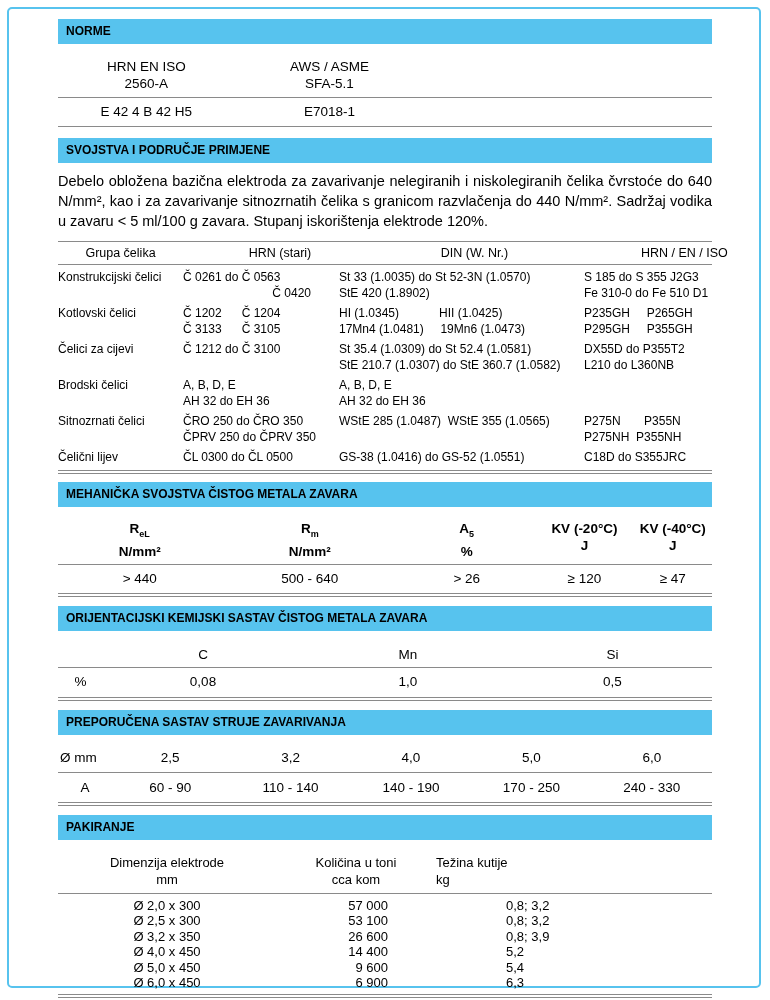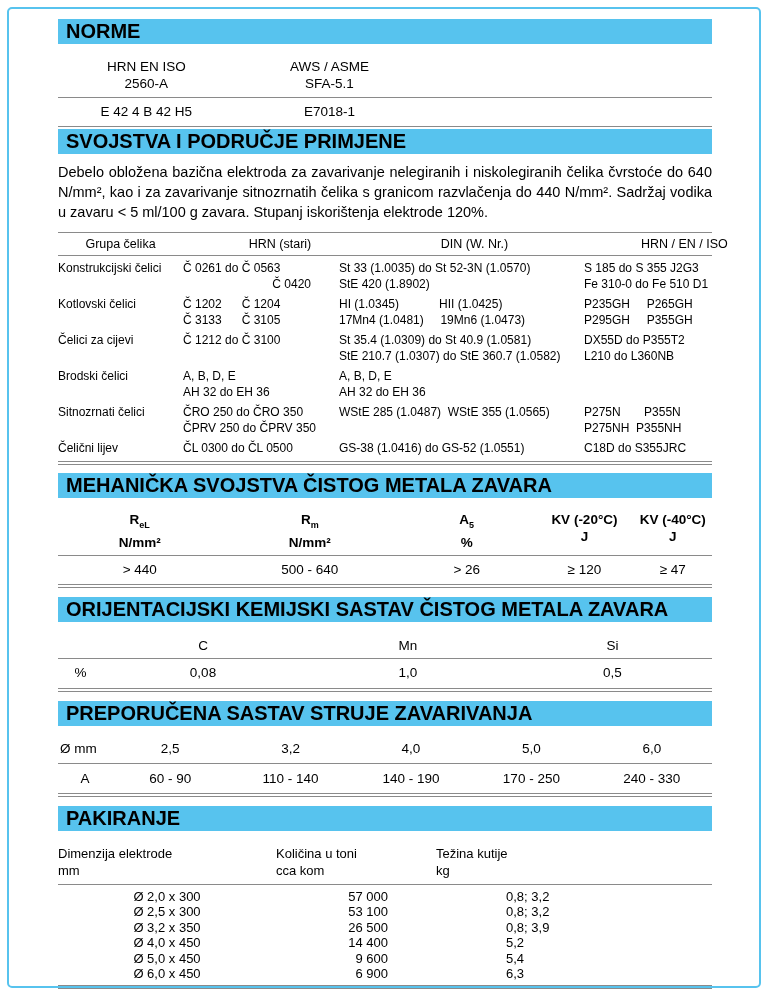--- a/index.html
+++ b/index.html
@@ -10,28 +10,28 @@
     font-family:"Liberation Sans", sans-serif; color:#000;
     -webkit-font-smoothing:antialiased;
   }
   .frame {
     position:absolute; left:7px; top:7px; width:754px; height:981px;
     border:2px solid var(--accent); border-radius:5px; pointer-events:none;
   }
   .content { position:absolute; left:58px; top:19px; width:654px; }
 
   .bar {
-    background:var(--accent); font-weight:bold; font-size:20px;
+    background:var(--accent); font-weight:bold; font-size:12px;
     padding:3px 8px 4px 8px; line-height:18px; margin-bottom:8px;
   }
   .hairline { border:none; border-top:1px solid var(--rule); margin:0; }
   .rule-end { height:4px; border-top:1px solid var(--rule); border-bottom:1px solid var(--rule); margin:0; }
 
   
-  .norme-tbl { font-size:13.5px; margin-bottom:2px; }
+  .norme-tbl { font-size:13.5px; margin-bottom:11px; }
   .norme-row { display:flex; }
   .norme-col1 { width:27%; text-align:center; }
   .norme-col2 { width:29%; text-align:center; }
   .norme-head { padding:6px 0 5px 0; line-height:17px; }
   .norme-val  { padding:6px 0 7px 0; }
 
   
   .para { font-size:14.5px; line-height:20px; text-align:justify; margin:2px 0 10px 0; }
 
   
@@ -64,21 +64,21 @@
   .curr { font-size:13.5px; }
   .curr-grid { display:grid; grid-template-columns:52px repeat(5,1fr); }
   .curr-grid > div { text-align:center; }
   .curr-grid > div:first-child { text-align:left; padding-left:2px; }
   .curr-row { padding:7px 0 7px 0; }
 
   
   .pak { font-size:13px; }
   .pak-grid { display:grid; grid-template-columns:218px 160px 1fr; }
   .pak-head { padding:6px 0 5px 0; line-height:17px; }
-  .pak-head .c { }
+  .pak-head .c { text-align:center; }
   .pak-head .kgblock { display:inline-block; width:160px; text-align:left; }
   .pak-body { padding:4px 0 3px 0; }
   .pak-row > div:nth-child(1) { text-align:center; }
   .pak-row > div:nth-child(2) { text-align:center; }
   .qty { display:inline-block; width:64px; text-align:right; }
   .wt { padding-left:70px; }
   .pak-row { line-height:15.5px; }
 </style>
 </head>
 <body>
@@ -128,21 +128,21 @@
       </div>
       <div class="steel-grid steel-row">
         <div>Kotlovski čelici</div>
         <div><div>Č 1202      Č 1204</div><div>Č 3133      Č 3105</div></div>
         <div><div>HI (1.0345)            HII (1.0425)</div><div>17Mn4 (1.0481)     19Mn6 (1.0473)</div></div>
         <div><div>P235GH     P265GH</div><div>P295GH     P355GH</div></div>
       </div>
       <div class="steel-grid steel-row">
         <div>Čelici za cijevi</div>
         <div><div>Č 1212 do Č 3100</div></div>
-        <div><div>St 35.4 (1.0309) do St 40.9 (1.0581)</div><div>StE 210.7 (1.0307) do StE 360.7 (1.0582)</div></div>
+        <div><div>St 35.4 (1.0309) do St 52.4 (1.0581)</div><div>StE 210.7 (1.0307) do StE 360.7 (1.0582)</div></div>
         <div><div>DX55D do P355T2</div><div>L210 do L360NB</div></div>
       </div>
       <div class="steel-grid steel-row">
         <div>Brodski čelici</div>
         <div><div>A, B, D, E</div><div>AH 32 do EH 36</div></div>
         <div><div>A, B, D, E</div><div>AH 32 do EH 36</div></div>
         <div></div>
       </div>
       <div class="steel-grid steel-row">
         <div>Sitnozrnati čelici</div>
@@ -263,21 +263,21 @@
           <div><span class="qty">57 000</span></div>
           <div class="wt">0,8; 3,2</div>
       </div>
       <div class="pak-grid pak-row">
         <div>Ø 2,5 x 300</div>
           <div><span class="qty">53 100</span></div>
           <div class="wt">0,8; 3,2</div>
       </div>
       <div class="pak-grid pak-row">
         <div>Ø 3,2 x 350</div>
-          <div><span class="qty">26 500</span></div>
+          <div><span class="qty">26 600</span></div>
           <div class="wt">0,8; 3,9</div>
       </div>
       <div class="pak-grid pak-row">
         <div>Ø 4,0 x 450</div>
           <div><span class="qty">14 400</span></div>
           <div class="wt">5,2</div>
       </div>
       <div class="pak-grid pak-row">
         <div>Ø 5,0 x 450</div>
           <div><span class="qty">9 600</span></div>

